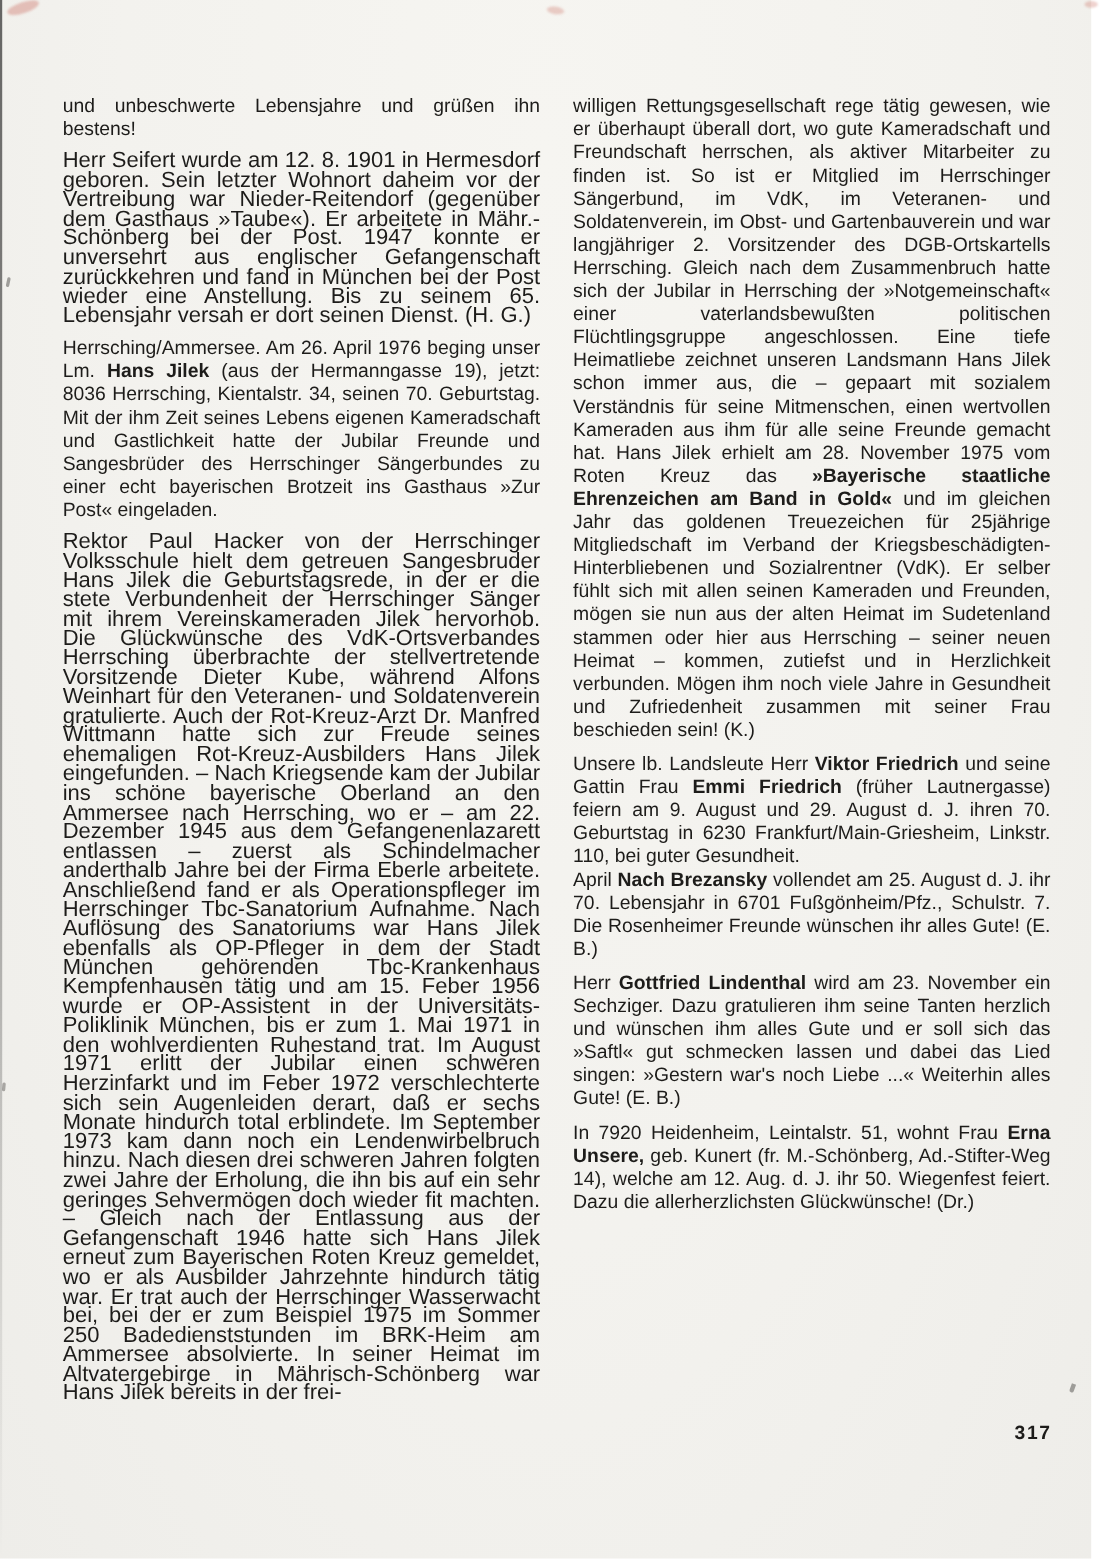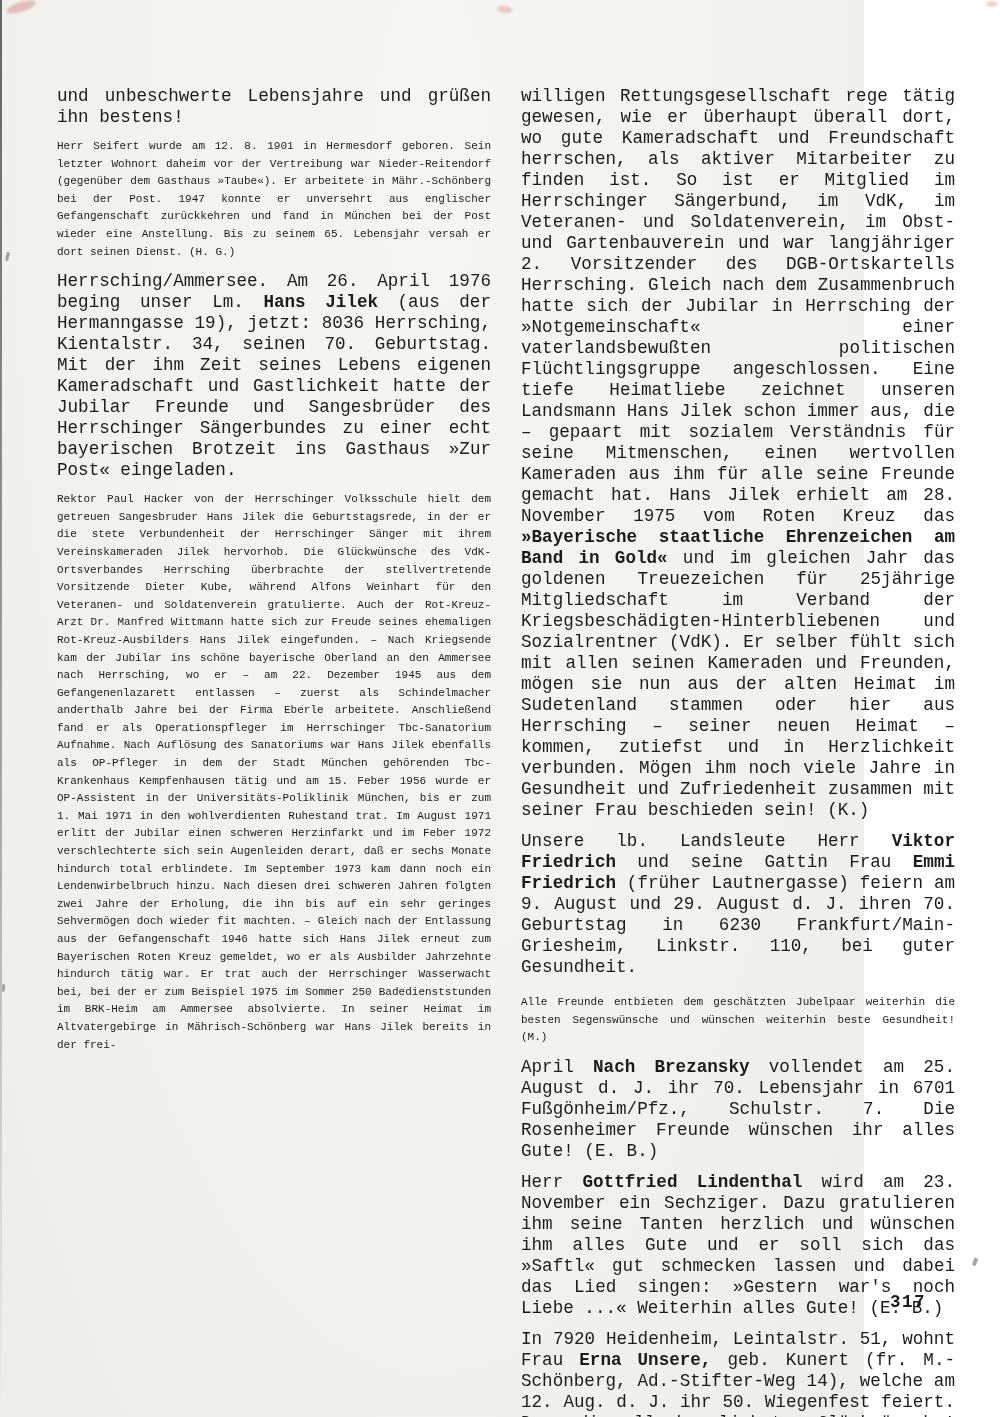--- a/index.html
+++ b/index.html
@@ -8,47 +8,47 @@
     width: 1000px;
     height: 1417px;
     overflow: hidden;
   }
   :root {
     --paper: #f3f2ee;
     --ink: #1d1c1a;
   }
   .page {
     position: relative;
-    width: 864px;
+    width: 992px;
     height: 1417px;
     background: radial-gradient(ellipse at 50% 10%, #f6f5f1 0%, var(--paper) 55%, #eeede9 100%);
     color: var(--ink);
-    font-family: Liberation Mono, monospace;
+    font-family: Liberation Sans, sans-serif;
   }
   .columns {
     position: absolute;
     left: 57px;
     top: 86px;
     width: 898px;
     display: flex;
     gap: 30px;
   }
   .column {
     width: 434px;
     flex: 0 0 434px;
   }
   .para {
     margin: 0 0 10px 0;
     text-align: justify;
     hyphens: auto;
     -webkit-hyphens: auto;
   }
   .p-large { font-size: 17.6px; line-height: 21px; }
-  .p-small { font-size: 11px; line-height: 17.6px; }
-  .no-gap  { margin-bottom: 16px; }
+  .p-small { font-size: 20px; line-height: 17.6px; }
+  .no-gap  { margin-bottom: 0; }
   .para b { font-weight: bold; }
 
   
   .edge-shadow {
     position: absolute;
     left: 0; top: 0;
     width: 2px; height: 1417px;
     background: linear-gradient(180deg,
       rgba(25,25,25,0.65) 0%,
       rgba(25,25,25,0.35) 55%,
@@ -89,21 +89,21 @@
     transform: rotate(5deg);
   }
   .ink-speck-3 {
     left: 973px; top: 1258px; width: 4px; height: 8px;
     background: rgba(60,58,55,0.45);
     border-radius: 0 0 3px 3px;
     transform: rotate(20deg);
   }
   .page-number {
     position: absolute;
-    left: 866px;
+    left: 896px;
     top: 1292px;
     width: 60px;
     text-align: right;
     font-weight: bold;
     font-size: 17.5px;
     letter-spacing: 1.5px;
   }
 </style>
 </head>
 <body>
@@ -121,21 +121,20 @@
   <div class="columns">
     <div class="column">
         <p class="para p-large"><span>und unbeschwerte Lebensjahre und grüßen ihn bestens!</span></p>
         <p class="para p-small"><span>Herr Seifert wurde am 12. 8. 1901 in Hermesdorf geboren. Sein letzter Wohnort daheim vor der Vertreibung war Nieder-Reitendorf (gegenüber dem Gasthaus »Taube«). Er arbeitete in Mähr.-Schönberg bei der Post. 1947 konnte er unversehrt aus englischer Gefangenschaft zurückkehren und fand in München bei der Post wieder eine Anstellung. Bis zu seinem 65. Lebensjahr versah er dort seinen Dienst. (H. G.)</span></p>
         <p class="para p-large"><span>Herrsching/Ammersee. Am 26. April 1976 beging unser Lm. </span><b>Hans Jilek</b><span> (aus der Hermanngasse 19), jetzt: 8036 Herrsching, Kientalstr. 34, seinen 70. Geburtstag. Mit der ihm Zeit seines Lebens eigenen Kameradschaft und Gastlichkeit hatte der Jubilar Freunde und Sangesbrüder des Herrschinger Sängerbundes zu einer echt bayerischen Brotzeit ins Gasthaus »Zur Post« eingeladen.</span></p>
         <p class="para p-small"><span>Rektor Paul Hacker von der Herrschinger Volksschule hielt dem getreuen Sangesbruder Hans Jilek die Geburtstagsrede, in der er die stete Verbundenheit der Herrschinger Sänger mit ihrem Vereinskameraden Jilek hervorhob. Die Glückwünsche des VdK-Ortsverbandes Herrsching überbrachte der stellvertretende Vorsitzende Dieter Kube, während Alfons Weinhart für den Veteranen- und Soldatenverein gratulierte. Auch der Rot-Kreuz-Arzt Dr. Manfred Wittmann hatte sich zur Freude seines ehemaligen Rot-Kreuz-Ausbilders Hans Jilek eingefunden. – Nach Kriegsende kam der Jubilar ins schöne bayerische Oberland an den Ammersee nach Herrsching, wo er – am 22. Dezember 1945 aus dem Gefangenenlazarett entlassen – zuerst als Schindelmacher anderthalb Jahre bei der Firma Eberle arbeitete. Anschließend fand er als Operationspfleger im Herrschinger Tbc-Sanatorium Aufnahme. Nach Auflösung des Sanatoriums war Hans Jilek ebenfalls als OP-Pfleger in dem der Stadt München gehörenden Tbc-Krankenhaus Kempfenhausen tätig und am 15. Feber 1956 wurde er OP-Assistent in der Universitäts-Poliklinik München, bis er zum 1. Mai 1971 in den wohlverdienten Ruhestand trat. Im August 1971 erlitt der Jubilar einen schweren Herzinfarkt und im Feber 1972 verschlechterte sich sein Augenleiden derart, daß er sechs Monate hindurch total erblindete. Im September 1973 kam dann noch ein Lendenwirbelbruch hinzu. Nach diesen drei schweren Jahren folgten zwei Jahre der Erholung, die ihn bis auf ein sehr geringes Sehvermögen doch wieder fit machten. – Gleich nach der Entlassung aus der Gefangenschaft 1946 hatte sich Hans Jilek erneut zum Bayerischen Roten Kreuz gemeldet, wo er als Ausbilder Jahrzehnte hindurch tätig war. Er trat auch der Herrschinger Wasserwacht bei, bei der er zum Beispiel 1975 im Sommer 250 Badedienststunden im BRK-Heim am Ammersee absolvierte. In seiner Heimat im Altvatergebirge in Mährisch-Schönberg war Hans Jilek bereits in der frei-</span></p>
       </div>
     <div class="column">
         <p class="para p-large"><span>willigen Rettungsgesellschaft rege tätig gewesen, wie er überhaupt überall dort, wo gute Kameradschaft und Freundschaft herrschen, als aktiver Mitarbeiter zu finden ist. So ist er Mitglied im Herrschinger Sängerbund, im VdK, im Veteranen- und Soldatenverein, im Obst- und Gartenbauverein und war langjähriger 2. Vorsitzender des DGB-Ortskartells Herrsching. Gleich nach dem Zusammenbruch hatte sich der Jubilar in Herrsching der »Notgemeinschaft« einer vaterlandsbewußten politischen Flüchtlingsgruppe angeschlossen. Eine tiefe Heimatliebe zeichnet unseren Landsmann Hans Jilek schon immer aus, die – gepaart mit sozialem Verständnis für seine Mitmenschen, einen wertvollen Kameraden aus ihm für alle seine Freunde gemacht hat. Hans Jilek erhielt am 28. November 1975 vom Roten Kreuz das </span><b>»Bayerische staatliche Ehrenzeichen am Band in Gold«</b><span> und im gleichen Jahr das goldenen Treuezeichen für 25jährige Mitgliedschaft im Verband der Kriegsbeschädigten-Hinterbliebenen und Sozialrentner (VdK). Er selber fühlt sich mit allen seinen Kameraden und Freunden, mögen sie nun aus der alten Heimat im Sudetenland stammen oder hier aus Herrsching – seiner neuen Heimat – kommen, zutiefst und in Herzlichkeit verbunden. Mögen ihm noch viele Jahre in Gesundheit und Zufriedenheit zusammen mit seiner Frau beschieden sein! (K.)</span></p>
         <p class="para p-large no-gap"><span>Unsere lb. Landsleute Herr </span><b>Viktor Friedrich</b><span> und seine Gattin Frau </span><b>Emmi Friedrich</b><span> (früher Lautnergasse) feiern am 9. August und 29. August d. J. ihren 70. Geburtstag in 6230 Frankfurt/Main-Griesheim, Linkstr. 110, bei guter Gesundheit.</span></p>
-        <p class="para p-small"><span>Alle Freunde entbieten dem geschätzten Jubelpaar weiterhin die besten Segenswünsche und wünschen weiterhin beste Gesundheit! (M.)</span></p>
         <p class="para p-large"><span>April </span><b>Nach Brezansky</b><span> vollendet am 25. August d. J. ihr 70. Lebensjahr in 6701 Fußgönheim/Pfz., Schulstr. 7. Die Rosenheimer Freunde wünschen ihr alles Gute! (E. B.)</span></p>
         <p class="para p-large"><span>Herr </span><b>Gottfried Lindenthal</b><span> wird am 23. November ein Sechziger. Dazu gratulieren ihm seine Tanten herzlich und wünschen ihm alles Gute und er soll sich das »Saftl« gut schmecken lassen und dabei das Lied singen: »Gestern war's noch Liebe ...« Weiterhin alles Gute! (E. B.)</span></p>
         <p class="para p-large"><span>In 7920 Heidenheim, Leintalstr. 51, wohnt Frau </span><b>Erna Unsere,</b><span> geb. Kunert (fr. M.-Schönberg, Ad.-Stifter-Weg 14), welche am 12. Aug. d. J. ihr 50. Wiegenfest feiert. Dazu die allerherzlichsten Glückwünsche! (Dr.)</span></p>
       </div>
   </div>
 
   <div class="page-number">317</div>
 
 </div>
 

